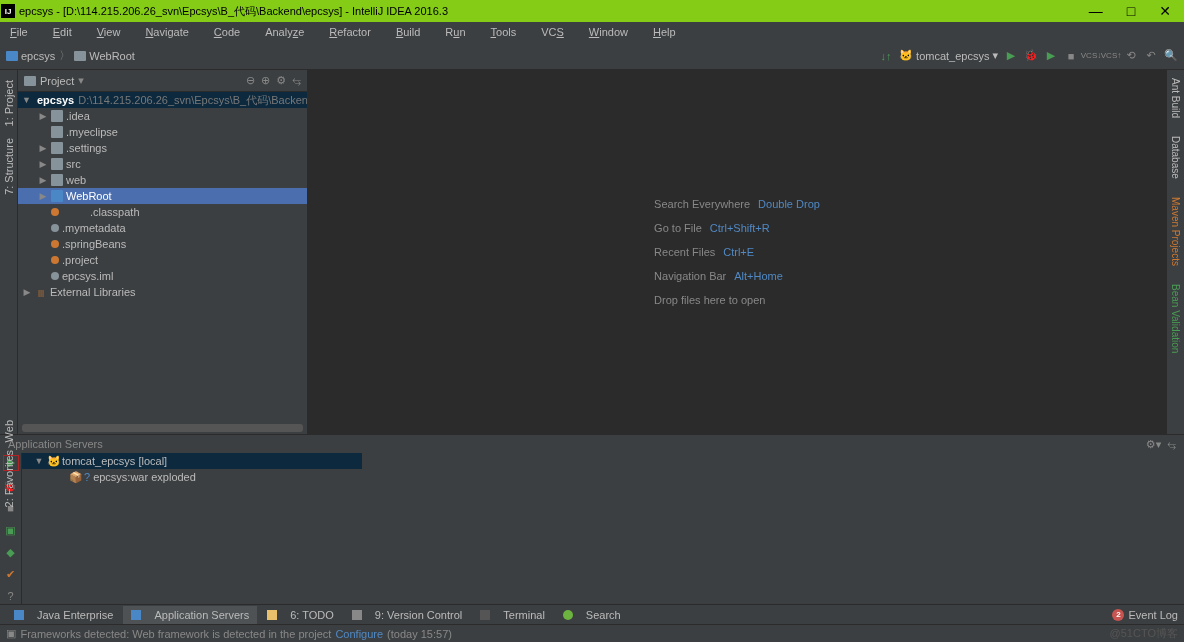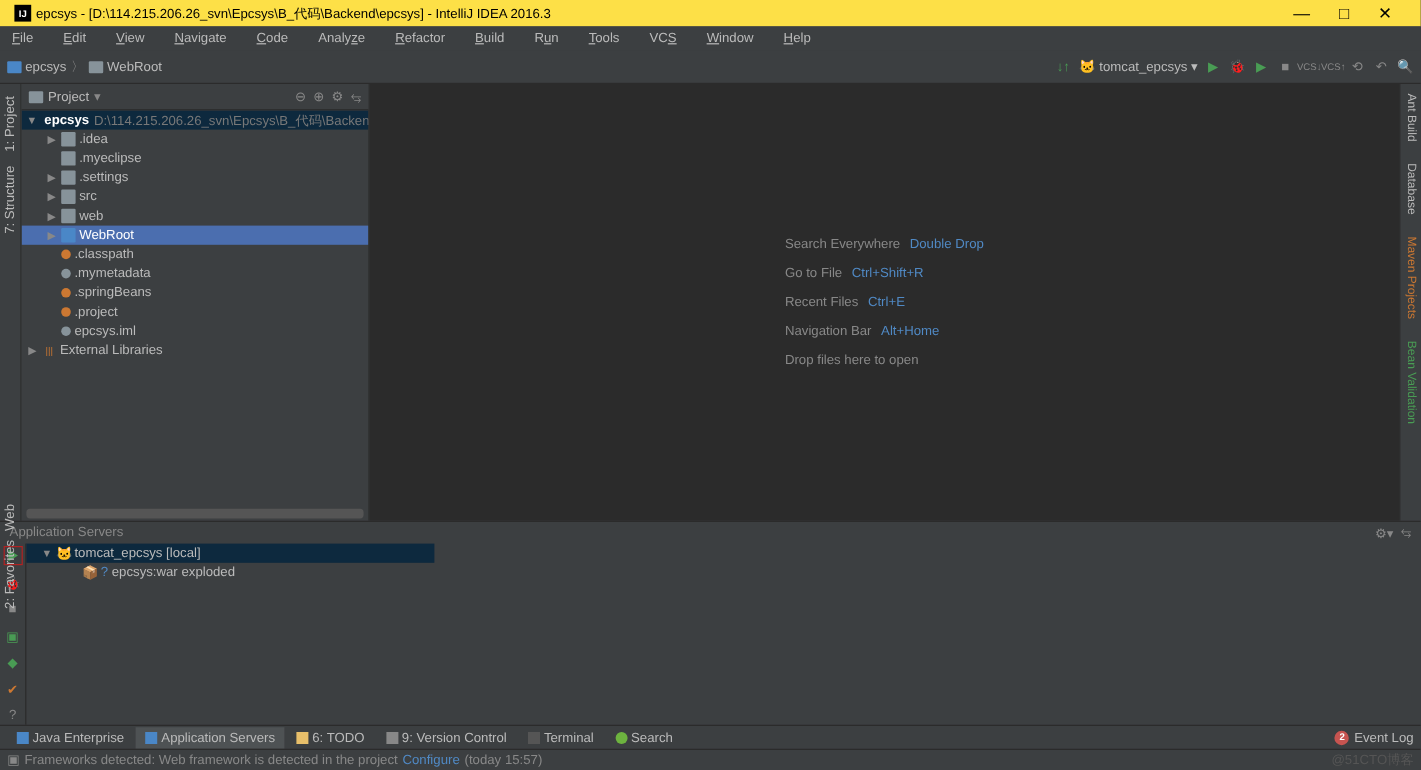--- a/index.html
+++ b/index.html
@@ -1,17 +1,17 @@
 <!DOCTYPE html>
 <html><head>
 <meta charset="utf-8">
 <style>
 * { margin:0; padding:0; box-sizing:border-box; font-family:"Segoe UI",Arial,sans-serif; font-size:11px; }
 body { width:1184px; height:642px; background:#3c3f41; color:#bbbbbb; overflow:hidden; display:flex; flex-direction:column; }
-.title-bar { height:22px; background:#fde047; color:#000; display:flex; align-items:center; padding:0 12px; justify-content:space-between; }
+.title-bar { height:22px; background:#84cc16; color:#000; display:flex; align-items:center; padding:0 1px; justify-content:space-between; }
 .title-bar .left { display:flex; align-items:center; gap:4px; }
 .title-bar .ij-icon { width:14px; height:14px; background:#000; display:inline-flex; align-items:center; justify-content:center; color:#fff; font-size:8px; font-weight:bold; }
 .title-bar .win-ctrls { display:flex; gap:24px; padding-right:12px; }
 .title-bar .win-ctrls span { font-size:14px; }
 .menu-bar { height:20px; background:#3c3f41; display:flex; align-items:center; padding:0 6px; gap:17px; }
 .menu-bar span { padding:0 4px; color:#bbb; }
 .menu-bar span u { text-decoration:underline; }
 .nav-bar { height:28px; background:#3c3f41; border-bottom:1px solid #2b2b2b; display:flex; align-items:center; justify-content:space-between; padding:0 6px; }
 .nav-bar .crumbs { display:flex; align-items:center; gap:4px; }
 .crumb { display:flex; align-items:center; gap:3px; }
@@ -64,21 +64,21 @@
 .as-left { width:22px; background:#3c3f41; border-right:1px solid #2b2b2b; display:flex; flex-direction:column; align-items:center; padding-top:2px; gap:8px; }
 .as-play { width:16px; height:16px; border:1px solid #b22222; display:flex; align-items:center; justify-content:center; }
 .as-play::before { content:""; border-left:8px solid #499c54; border-top:5px solid transparent; border-bottom:5px solid transparent; }
 .as-tree { flex:1; }
 .as-tree .tree-row { height:16px; }
 .as-tree .server-row { background:#0d293e; }
 .server-ico { width:12px; height:12px; margin:0 3px; }
 
 .bottom-tabs { height:20px; background:#3c3f41; border-top:1px solid #2b2b2b; display:flex; align-items:center; justify-content:space-between; padding:0 6px; }
 .bottom-tabs .tabs { display:flex; gap:2px; }
-.btab { padding:0 8px; height:18px; display:flex; align-items:center; gap:3px; color:#bbb; }
+.btab { padding:0 8px; height:18px; display:flex; align-items:center; gap:13px; color:#bbb; }
 .btab.active { background:#4e5254; }
 .btab .bico { width:10px; height:10px; }
 .event-log { display:flex; align-items:center; gap:4px; color:#bbb; }
 .event-badge { width:12px; height:12px; border-radius:50%; background:#c75450; display:flex; align-items:center; justify-content:center; color:#fff; font-size:8px; font-weight:bold; }
 
 .status-bar { height:18px; background:#3c3f41; border-top:1px solid #2b2b2b; display:flex; align-items:center; justify-content:space-between; padding:0 6px; color:#888; font-size:10px; }
 .status-bar .left { display:flex; align-items:center; gap:4px; }
 .status-link { color:#5089c4; }
 .watermark { color:#555; }
 </style>
@@ -198,21 +198,21 @@
       <div class="tree-row" style="padding-left:20px;">
           <span class="arrow">▶</span>
           <span class="node-ico ico-folder"></span>
           <span class="node-label">web</span>
         </div>
       <div class="tree-row hl" style="padding-left:20px;">
           <span class="arrow">▶</span>
           <span class="node-ico ico-webroot"></span>
           <span class="node-label">WebRoot</span>
         </div>
-      <div class="tree-row" style="padding-left:30px;">
+      <div class="tree-row" style="padding-left:30px;gap:28px;">
           <span class="node-ico ico-orange"></span>
           <span class="node-label">.classpath</span>
         </div>
       <div class="tree-row" style="padding-left:30px;">
           <span class="node-ico ico-file"></span>
           <span class="node-label">.mymetadata</span>
         </div>
       <div class="tree-row" style="padding-left:30px;">
           <span class="node-ico ico-orange"></span>
           <span class="node-label">.springBeans</span>

